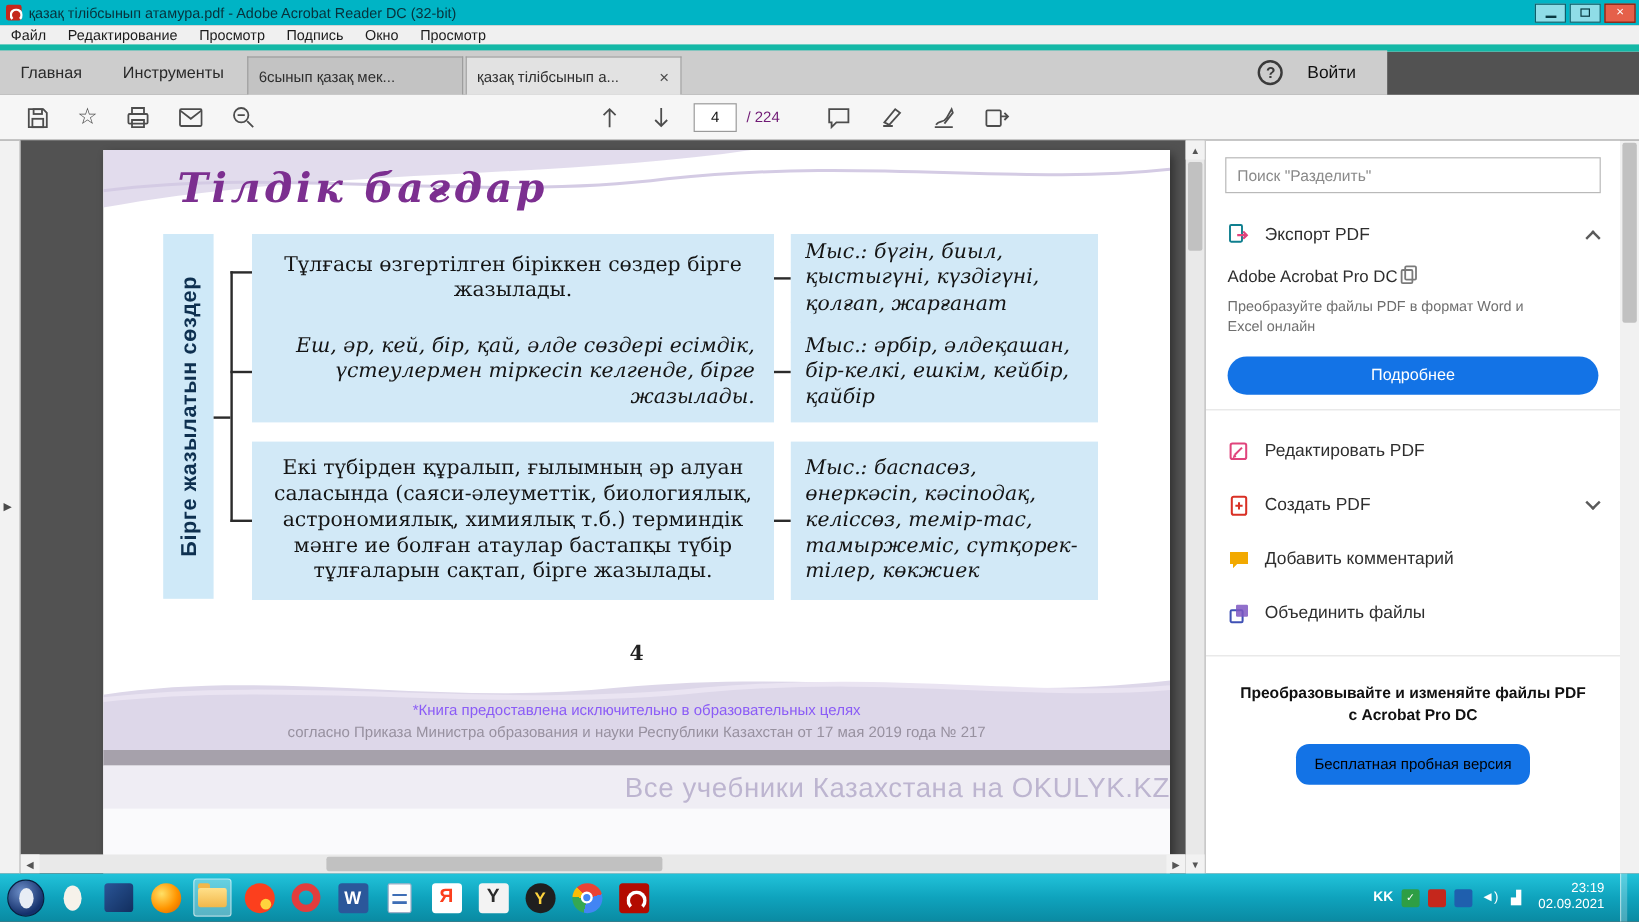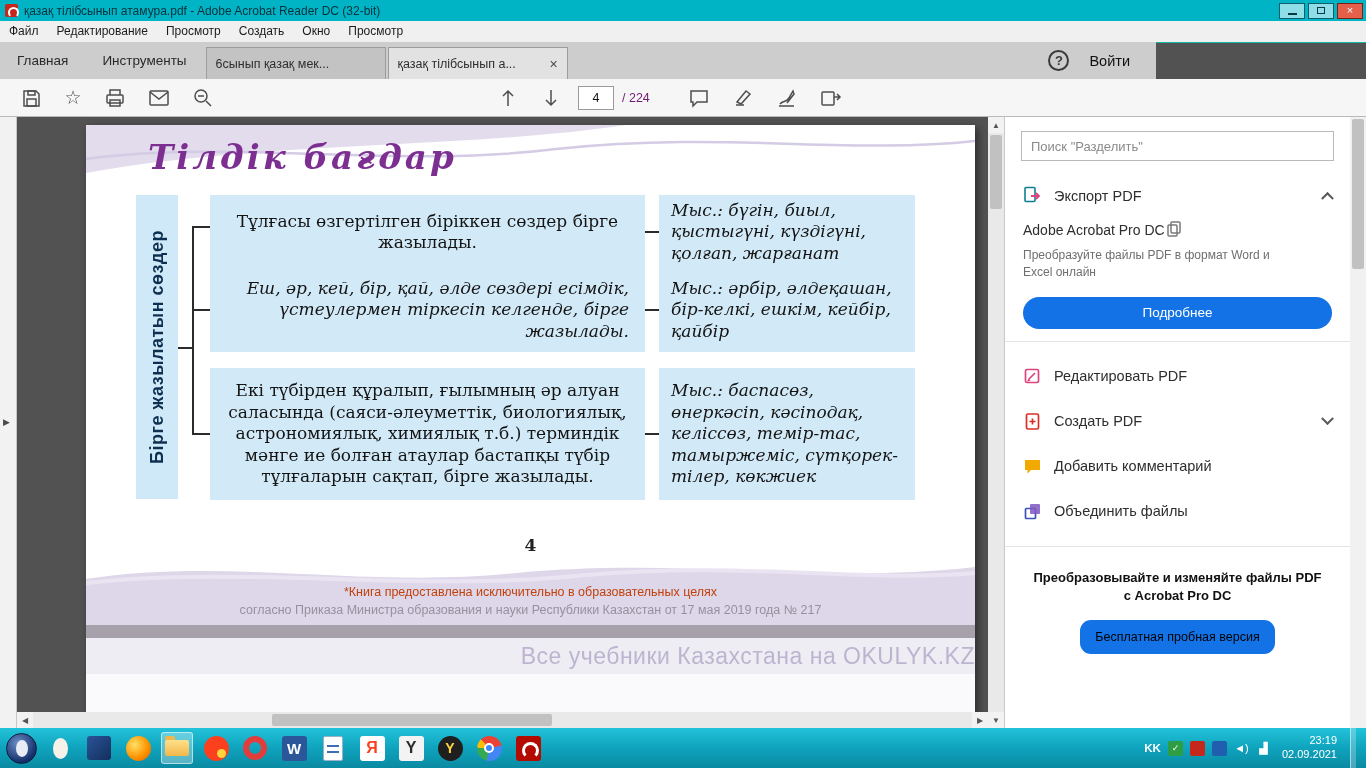--- a/index.html
+++ b/index.html
@@ -10,21 +10,21 @@
   .app-ico { width:13px; height:13px; background:#c5271c; border-radius:2px; margin-right:6px; position:relative; }
   .app-ico::after { content:""; position:absolute; left:3px; top:3px; width:7px; height:7px; border:2px solid #fff; border-radius:50%; border-bottom-color:transparent; }
   .title-text { font-size:12px; color:#07313b; }
   .win-controls { margin-left:auto; display:flex; gap:3px; padding-right:3px; }
   .winbtn { width:26px; height:16px; background:#8fdde7; border:1px solid #0d5f6b; display:flex; align-items:center; justify-content:center; font-size:11px; color:#083a42; line-height:1; }
   .winbtn.close { background:#e5604a; border-color:#7c2012; color:#fff; }
   .glyph-min { width:9px; border-bottom:2px solid #083a42; margin-top:6px; }
   .glyph-max { width:8px; height:7px; border:1.5px solid #083a42; }
 
   
-  #menubar { position:absolute; top:21px; left:0; width:1366px; height:22px; background:#f0f0f0; display:flex; align-items:center; border-bottom:1px solid #14b8a6;text-align:right; }
+  #menubar { position:absolute; top:21px; left:0; width:1366px; height:22px; background:#f0f0f0; display:flex; align-items:center; border-bottom:6px solid #14b8a6;text-align:right; }
   .menu-item { padding:0 9px; font-size:12px; color:#1b1b1b; line-height:21px; }
 
   
   #tabbar { position:absolute; top:42px; left:0; width:1156px; height:37px; background:#cdcdcd; display:flex; align-items:flex-end; }
   .tab-text { padding:0 17px; font-size:13.5px; color:#2a2a2a; line-height:36px; }
   .doc-tab { width:180px; height:32px; margin-left:2px; background:#c3c3c3; border:1px solid #9d9d9d; border-bottom:none; display:flex; align-items:center; padding:0 9px; font-size:12.5px; color:#2e2e2e; gap:6px; }
   .doc-tab .lbl { white-space:nowrap; overflow:hidden; text-overflow:ellipsis; flex:1; }
   .doc-tab.active { background:#e2e2e2; }
   .tab-close { font-size:14px; color:#4c4c4c; }
   #tabbar-right { margin-left:auto; display:flex; align-items:center; gap:20px; padding-right:26px; align-self:center; }
@@ -55,21 +55,21 @@
   .bracket-v { position:absolute; left:56px; top:39px; height:209px; border-left:2px solid #2b2b2b; }
   .stub { position:absolute; border-top:2px solid #2b2b2b; height:0; }
   .d-row { position:absolute; left:74px; width:705px; display:flex; align-items:stretch; }
   .rule { width:435px; background:#d2e9f7; display:flex; align-items:center; justify-content:center; text-align:center; padding:5px 16px; font-family:"DejaVu Serif",serif; font-size:17px; line-height:1.26; color:#141414; }
   .rule.it { font-style:italic;text-align:right; }
   .conn { width:14px; align-self:center; border-top:2px solid #2b2b2b; }
   .example { width:256px; background:#d2e9f7; display:flex; align-items:center; padding:5px 12px; font-family:"DejaVu Serif",serif; font-style:italic; font-size:17px; line-height:1.26; color:#141414; }
   .pagenum { position:absolute; left:0; top:410px; width:100%; text-align:center; font-family:"DejaVu Serif",serif; font-weight:bold; font-size:17px; color:#222; }
   .wave-mid { position:absolute; top:428px; left:0; width:100%; height:44px; }
   .lavband { position:absolute; top:470px; left:0; width:100%; height:30px; background:#ddd7e9; }
-  .footer-l1 { position:absolute; top:460px; left:0; width:100%; text-align:center; font-size:12.5px; color:#c2410c; z-index:3; }
+  .footer-l1 { position:absolute; top:460px; left:0; width:100%; text-align:center; font-size:12.5px; color:#8b5cf6; z-index:3; }
   .footer-l2 { position:absolute; top:478px; left:0; width:100%; text-align:center; font-size:12.5px; color:#97909f; z-index:3; }
   .gray-bar { position:absolute; top:500px; left:0; width:100%; height:13px; background:#a6a1ab; }
   .wm-band { position:absolute; top:513px; left:0; width:100%; height:36px; background:#efedf4; display:flex; align-items:center; justify-content:flex-end; }
   .wm-text { font-size:23px; color:#bdb5d0; letter-spacing:.5px; }
   .bottom-white { position:absolute; top:549px; left:0; width:100%; height:38px; background:#fafafc; }
 
   
   .sb-btn { background:#f2f2f2; color:#555; display:flex; align-items:center; justify-content:center; font-size:8px; }
   #vscroll { position:absolute; left:988px; top:0; width:16px; height:100%; background:#e9e9e9; }
   #vscroll .up { position:absolute; top:0; left:0; width:16px; height:16px; }
@@ -151,21 +151,21 @@
     <div class="winbtn close">
         <span>×</span>
       </div>
   </div>
 </div>
 
 <div id="menubar">
   <span class="menu-item">Файл</span>
   <span class="menu-item">Редактирование</span>
   <span class="menu-item">Просмотр</span>
-  <span class="menu-item">Создать</span>
+  <span class="menu-item">Подпись</span>
   <span class="menu-item">Окно</span>
   <span class="menu-item">Просмотр</span>
 </div>
 
 <div id="tabbar">
   <span class="tab-text">Главная</span>
   <span class="tab-text">Инструменты</span>
   <div class="doc-tab">
     <span class="lbl">6сынып қазақ мек...</span>
   </div>

